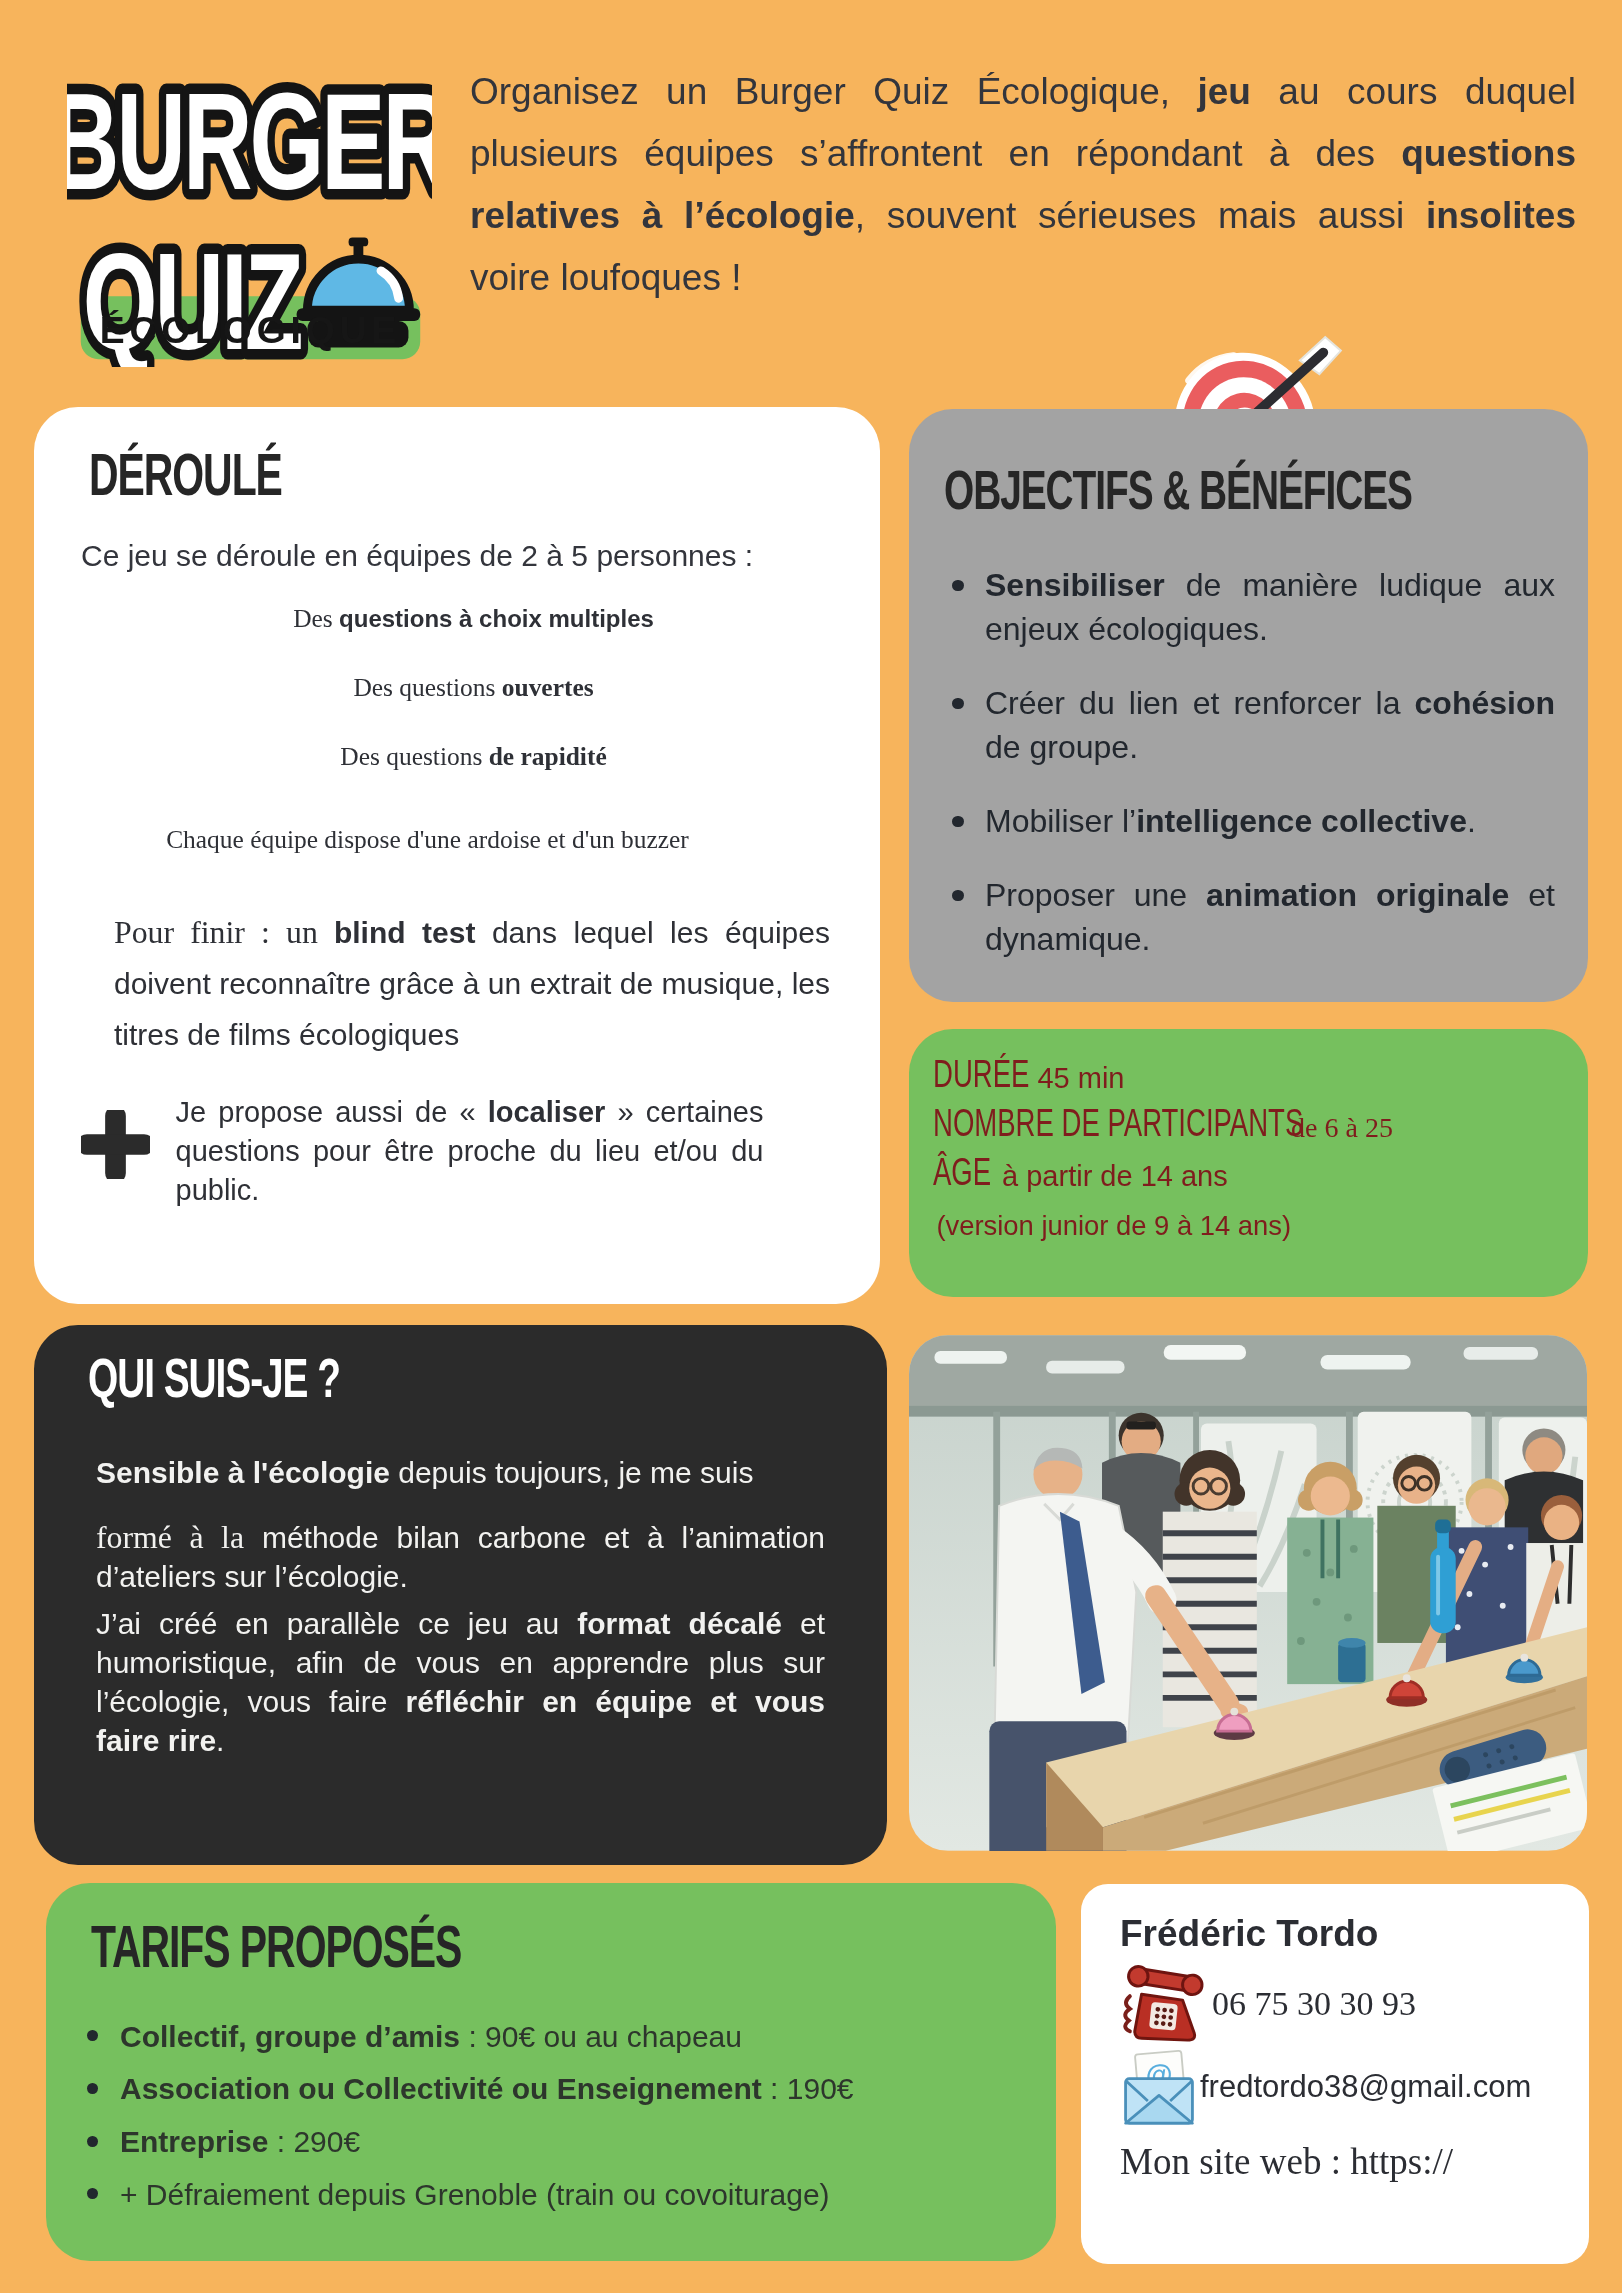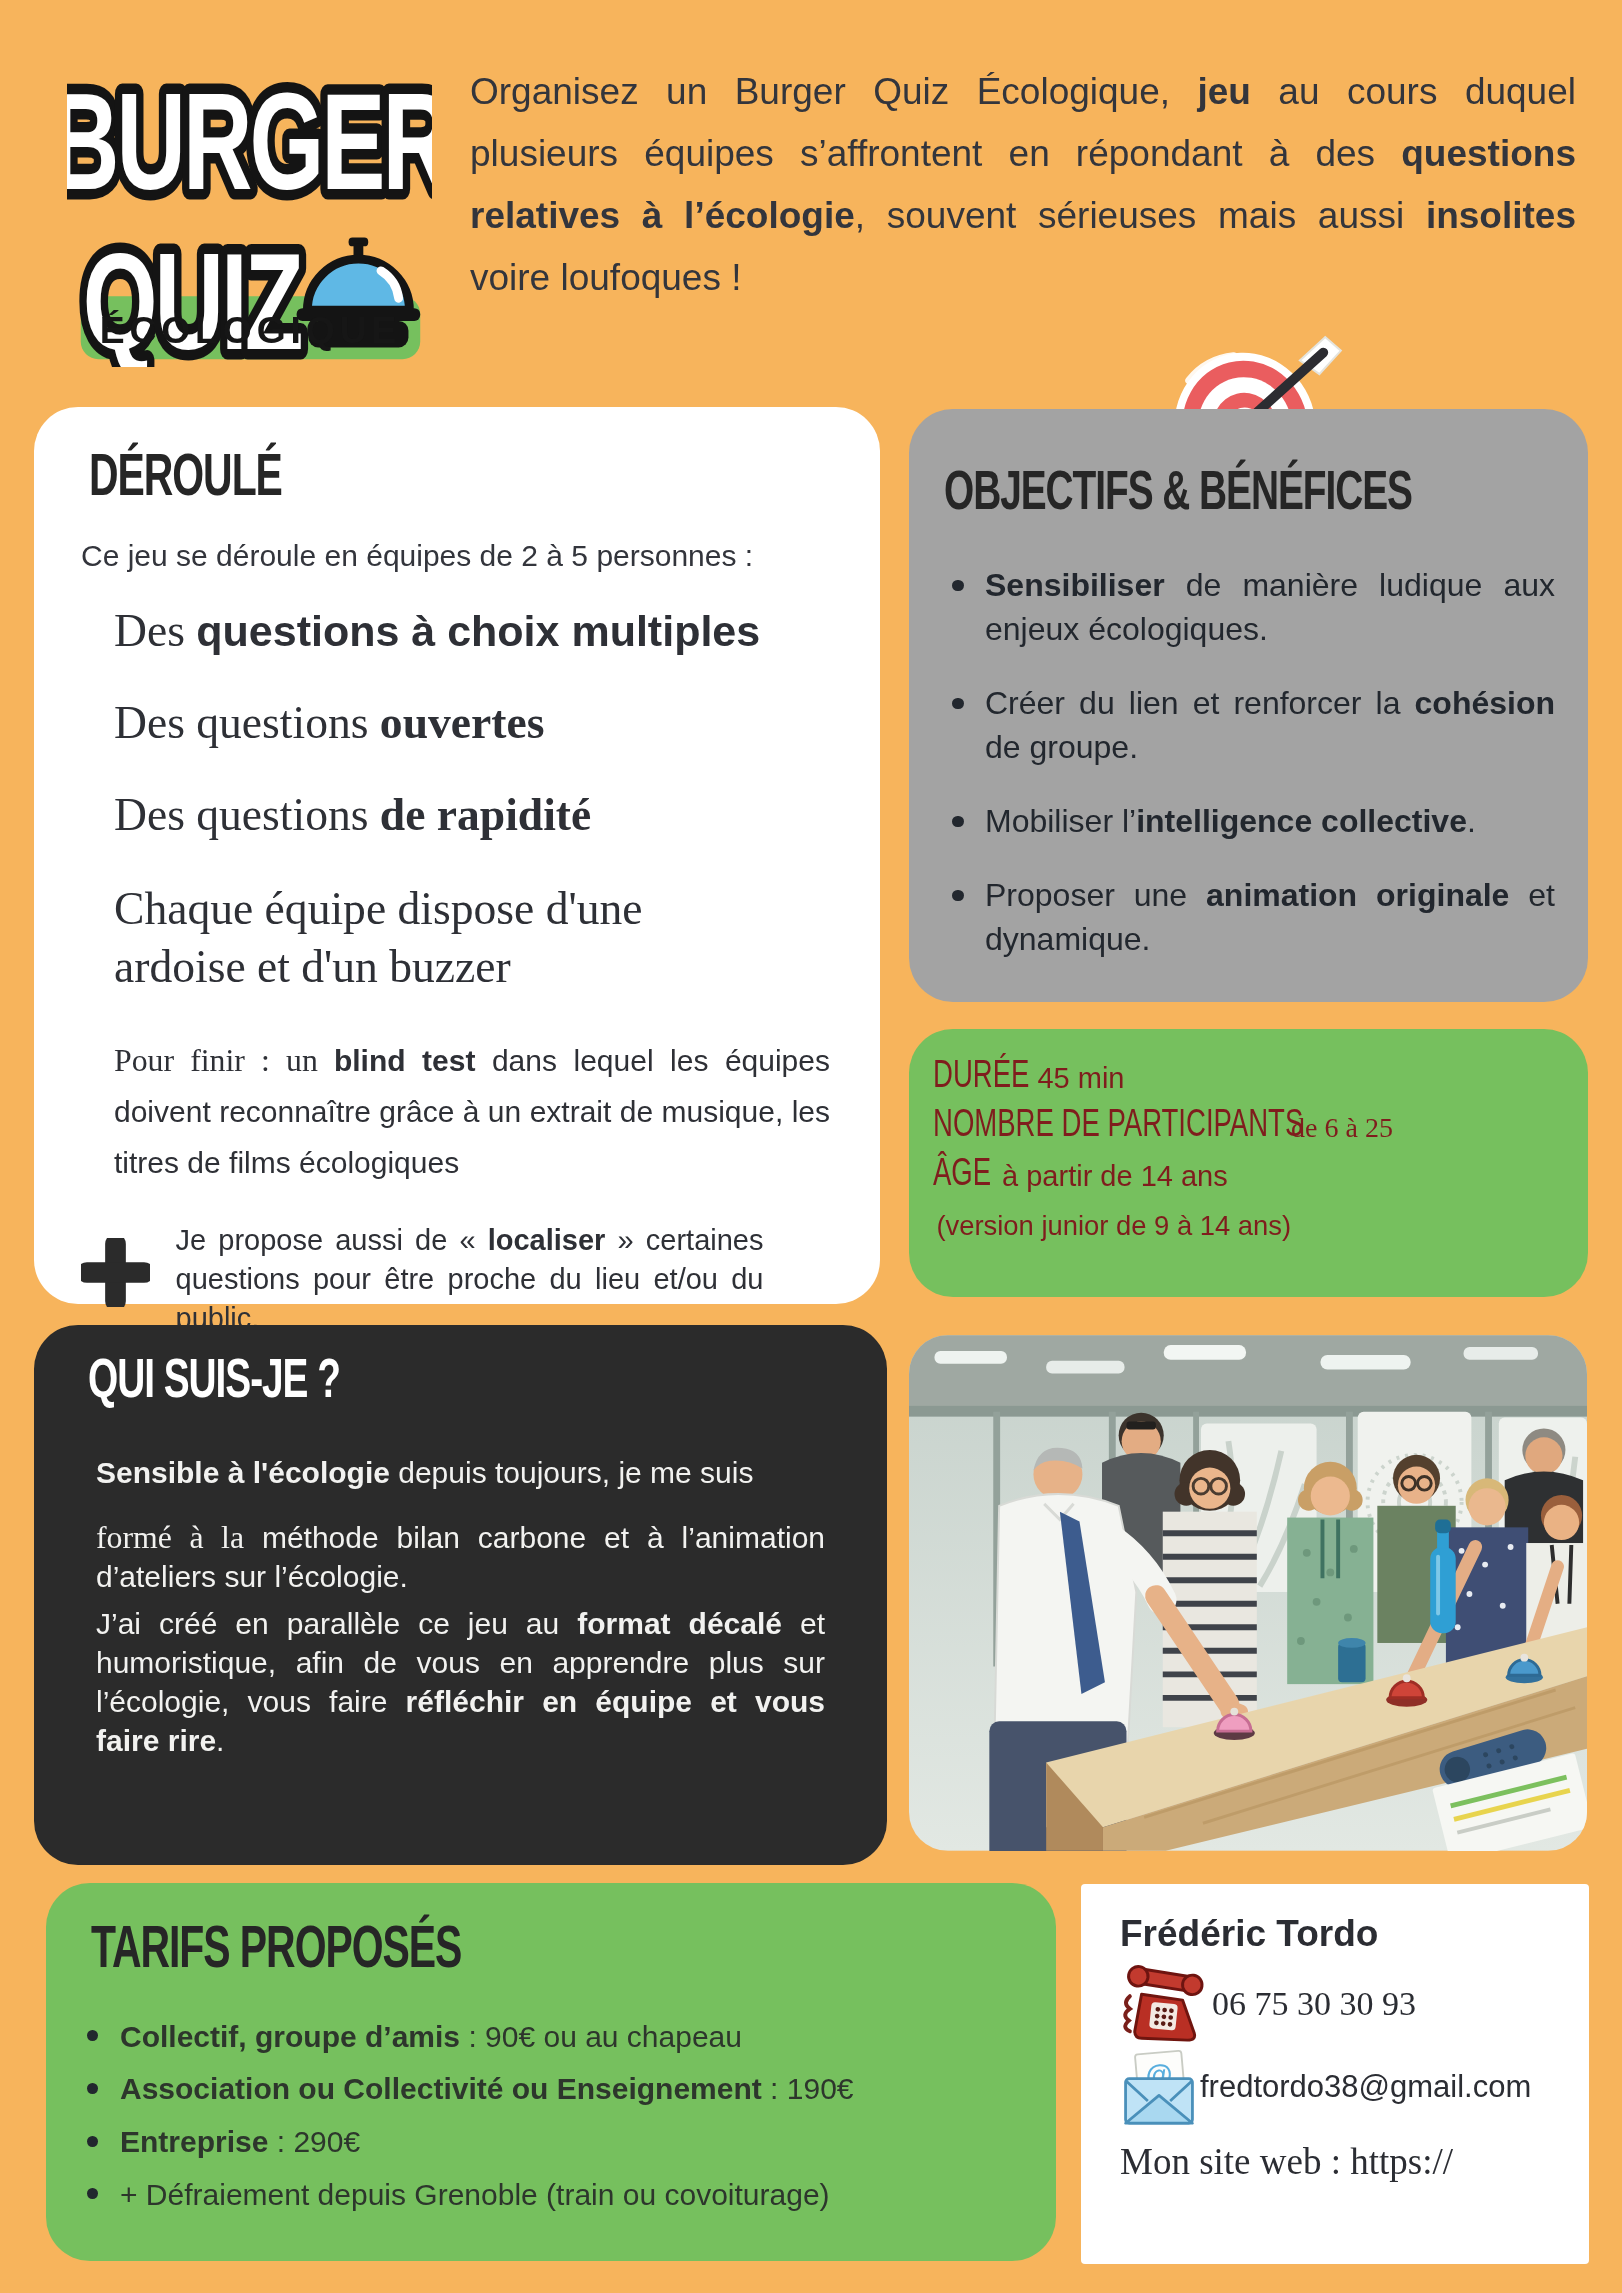--- a/index.html
+++ b/index.html
@@ -21,21 +21,21 @@
   
   .intro{
     left:470px;top:61px;width:1106px;
     font-size:37px;line-height:62px;text-align:justify;color:#33353c;
   }
   
   .deroule{left:34px;top:407px;width:846px;height:897px;background:#ffffff;
     padding:35px 47px;box-sizing:border-box;}
   .deroule-title{font-size:39px;margin:19.6px 0 33px 7.8px;}
   .deroule-lead{font-size:30px;margin-bottom:31px;color:#33353c;}
-  .deroule-item{margin-left:33px;margin-bottom:39px;font-size:43px;color:#2e3036;}
+  .deroule-item{margin-left:33px;margin-bottom:39px;font-size:24px;color:#2e3036;text-align:center;}
   .deroule-item.wrapped{width:627px;line-height:57px;}
   .deroule-item.just{text-align:justify;line-height:51px;font-size:30px;margin-bottom:33px;width:716px;}
   .plus-row{display:flex;gap:25.5px;align-items:flex-start;margin-top:5.9px;}
   .plus-note{width:588px;font-size:29px;line-height:39px;text-align:justify;color:#2e3036;}
   
   .objectifs{left:909px;top:409px;width:679px;height:593px;background:#a3a3a3;
     padding:69px 33px 0 35px;box-sizing:border-box;}
   .objectifs-title{font-size:37px;margin-bottom:43px;}
   .bullet{position:relative;padding-left:41px;font-size:32px;line-height:44px;
     text-align:justify;color:#22272e;margin-bottom:30px;}
@@ -60,21 +60,21 @@
   .photo{left:909px;top:1335px;width:678px;height:516px;border-radius:39px;overflow:hidden;}
   
   .tarifs{left:46px;top:1883px;width:1010px;height:378px;background:#76C05E;
     padding:37px 29px 0 35px;box-sizing:border-box;}
   .tarifs-title{font-size:39px;margin:13.7px 0 39px 9.8px;}
   .tarif-bullet{position:relative;padding-left:39px;font-size:30px;line-height:39px;
     color:#2d362c;margin-bottom:13.7px;}
   .tarif-bullet::before{content:"";position:absolute;left:5.9px;top:13.7px;width:10.8px;height:10.8px;
     border-radius:50%;background:#22272e;}
   
-  .contact{left:1081px;top:1884px;width:508px;height:380px;background:#ffffff;border-radius:4px;
+  .contact{left:1081px;top:1884px;width:508px;height:380px;background:#ffffff;border-radius:27px;
     padding:29px 25.5px 0 39px;box-sizing:border-box;color:#2b2d33;}
   .contact-name{font-size:37px;font-weight:700;margin-bottom:7.8px;}
   .contact-row{display:flex;align-items:center;gap:2px;margin-bottom:2px;}
   .contact-phone{font-family:"Liberation Serif",serif;font-size:34px;}
   .contact-email{font-size:31px;color:#2b2d33;text-decoration:none;text-align:center;}
   .contact-web{font-family:"Liberation Serif",serif;font-size:37px;line-height:49px;margin-top:9.8px;
     color:#2b2d33;text-decoration:none;display:block;}
 </style>
 </head>
 <body>

